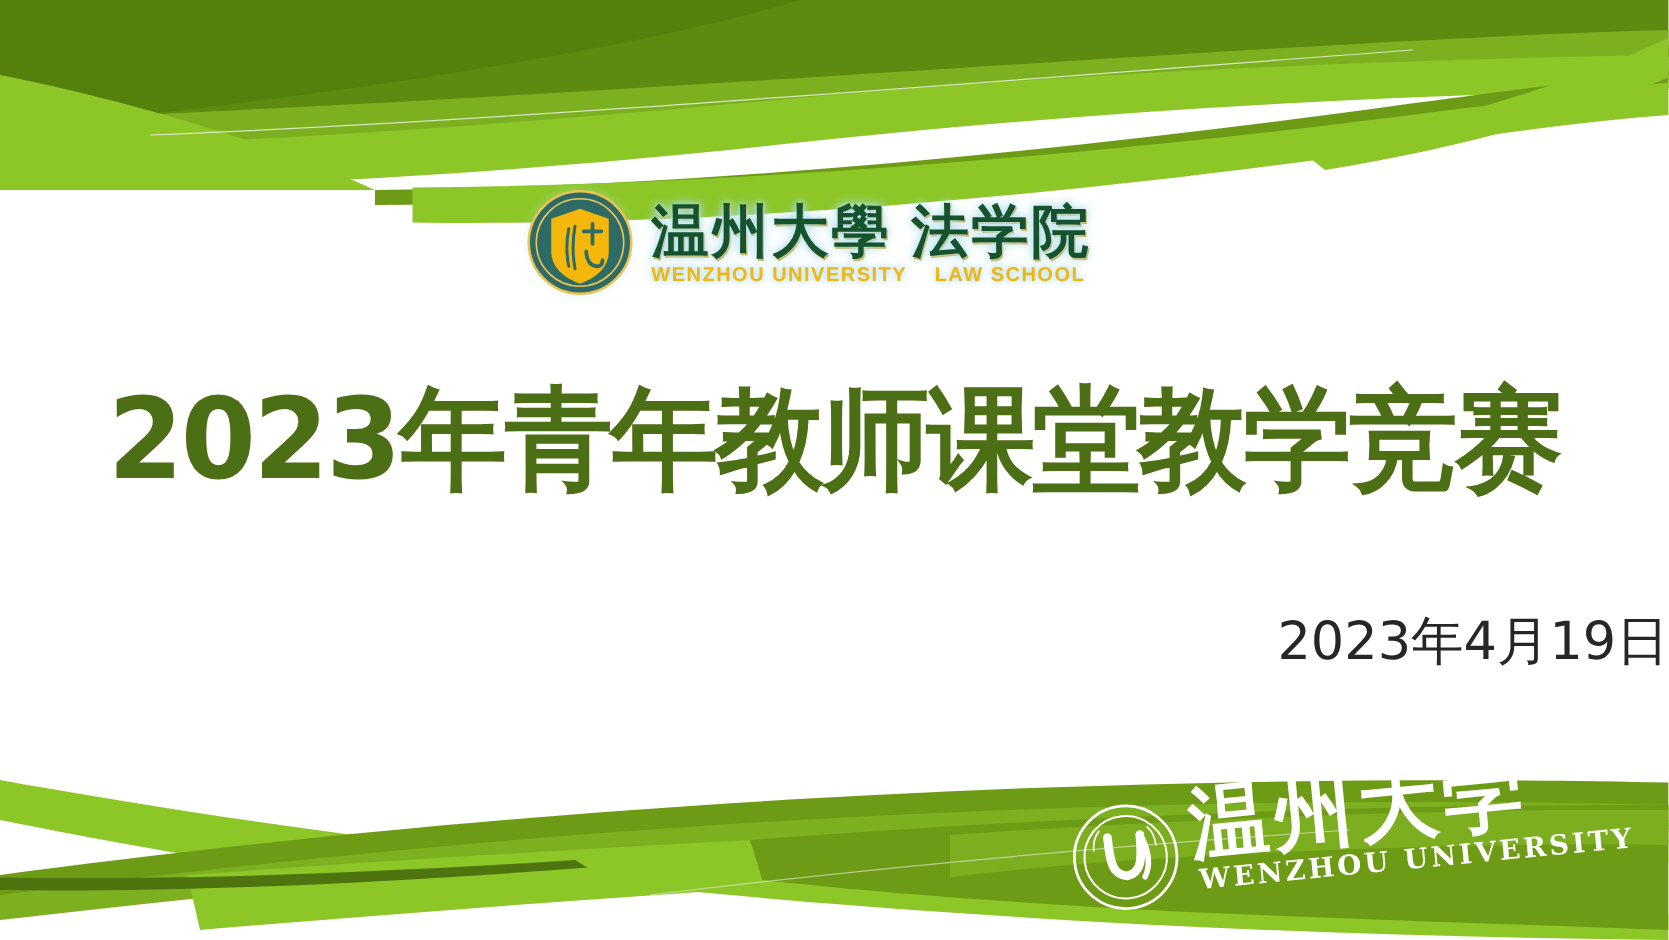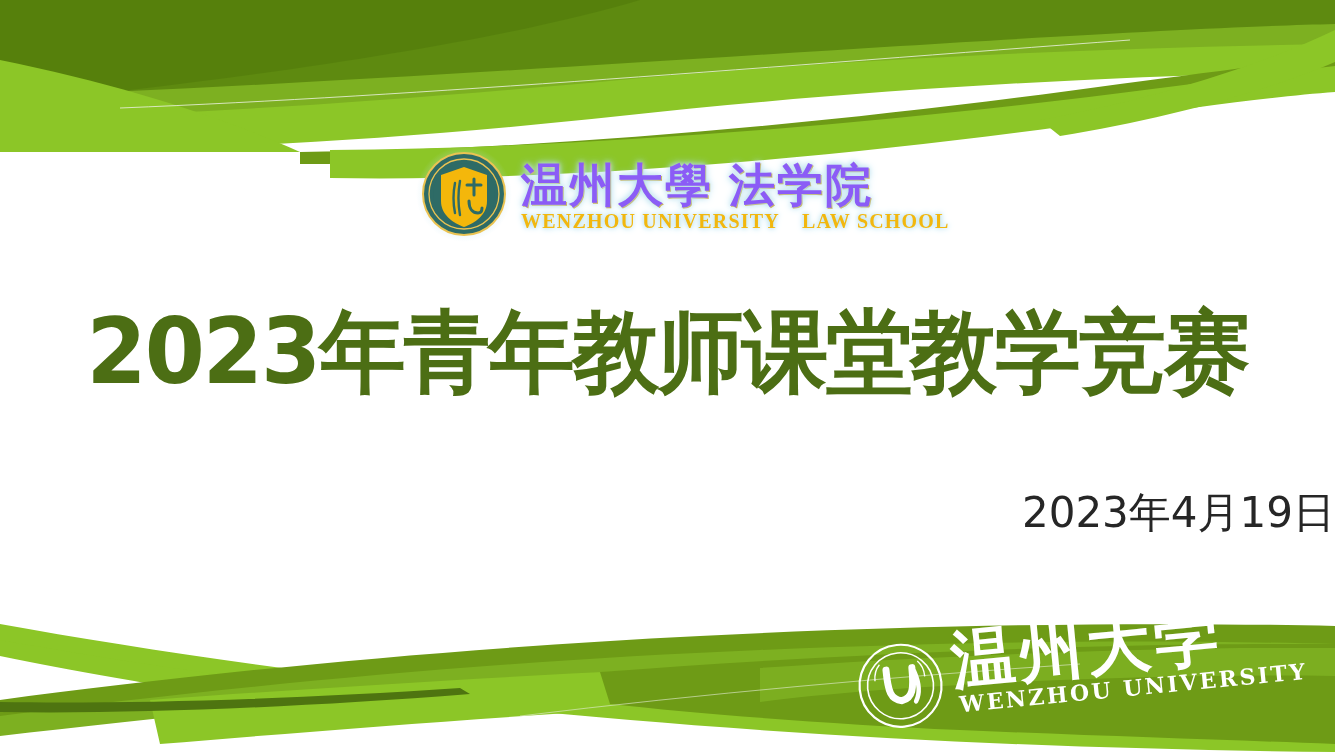--- a/index.html
+++ b/index.html
@@ -49,32 +49,32 @@
     display: flex;
     flex-direction: column;
     justify-content: center;
   }
   .cn-name {
     font-family: "DejaVu Serif", "Liberation Serif", serif;
     font-weight: bold;
     font-size: 46px;
     line-height: 52px;
     letter-spacing: 2px;
-    color: #8b5cf6;
+    color: #14532d;
     text-shadow:
        0 0 5px #bfe3ef,
        0 0 9px #a8dbec,
        1px 1px 0 #d79a06;
     white-space: nowrap;
   }
   .cn-name .seg2 { margin-left: 16px; }
   .en-name {
-    font-family: Liberation Serif, serif;
-    font-weight: bold;
-    font-size: 20px;
+    font-family: Liberation Sans, sans-serif;
+    font-weight: bold;
+    font-size: 16px;
     line-height: 18px;
     letter-spacing: 1.2px;
     color: #F2B70E;
     text-shadow:
        0 0 4px #bfe3ef,
        0 0 7px #a8dbec;
     white-space: nowrap;
     margin-top: 1px;
   }
   .en-name .seg2 { margin-left: 22px; }

